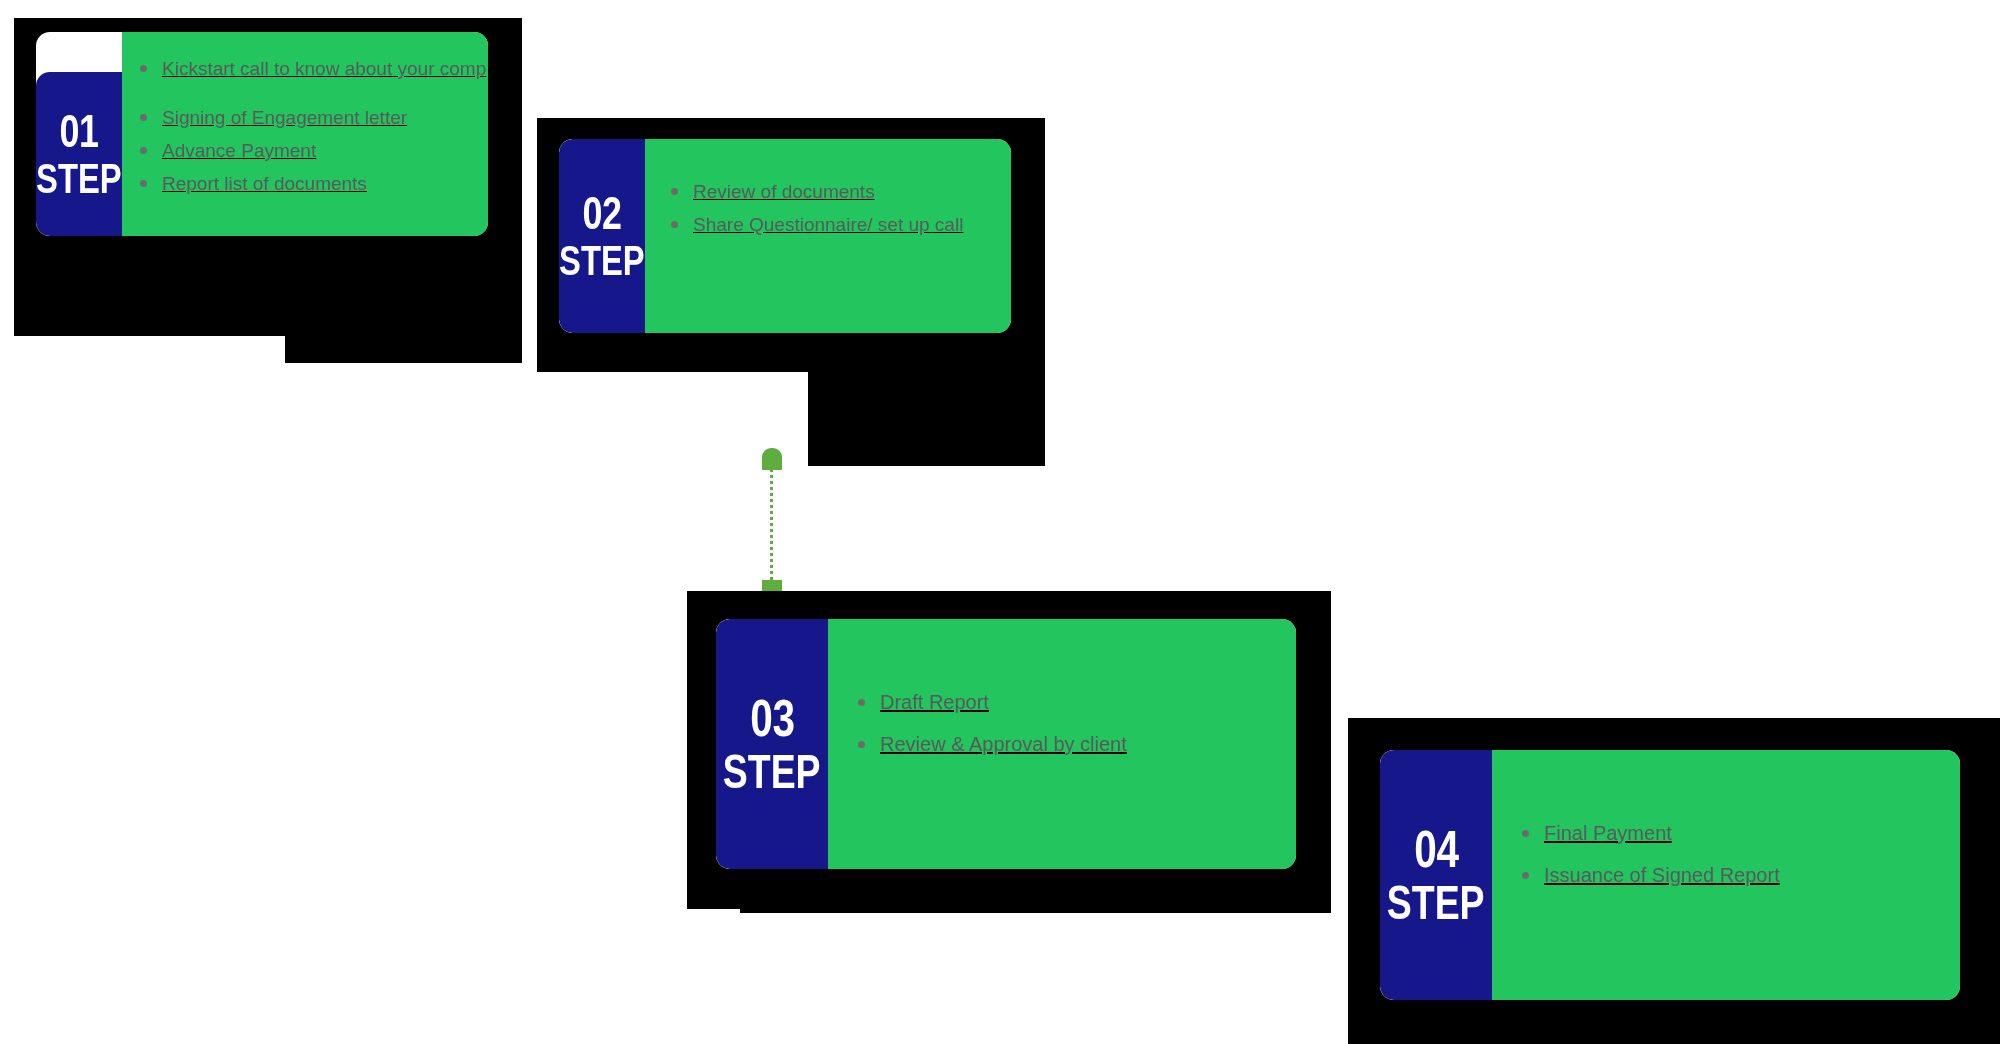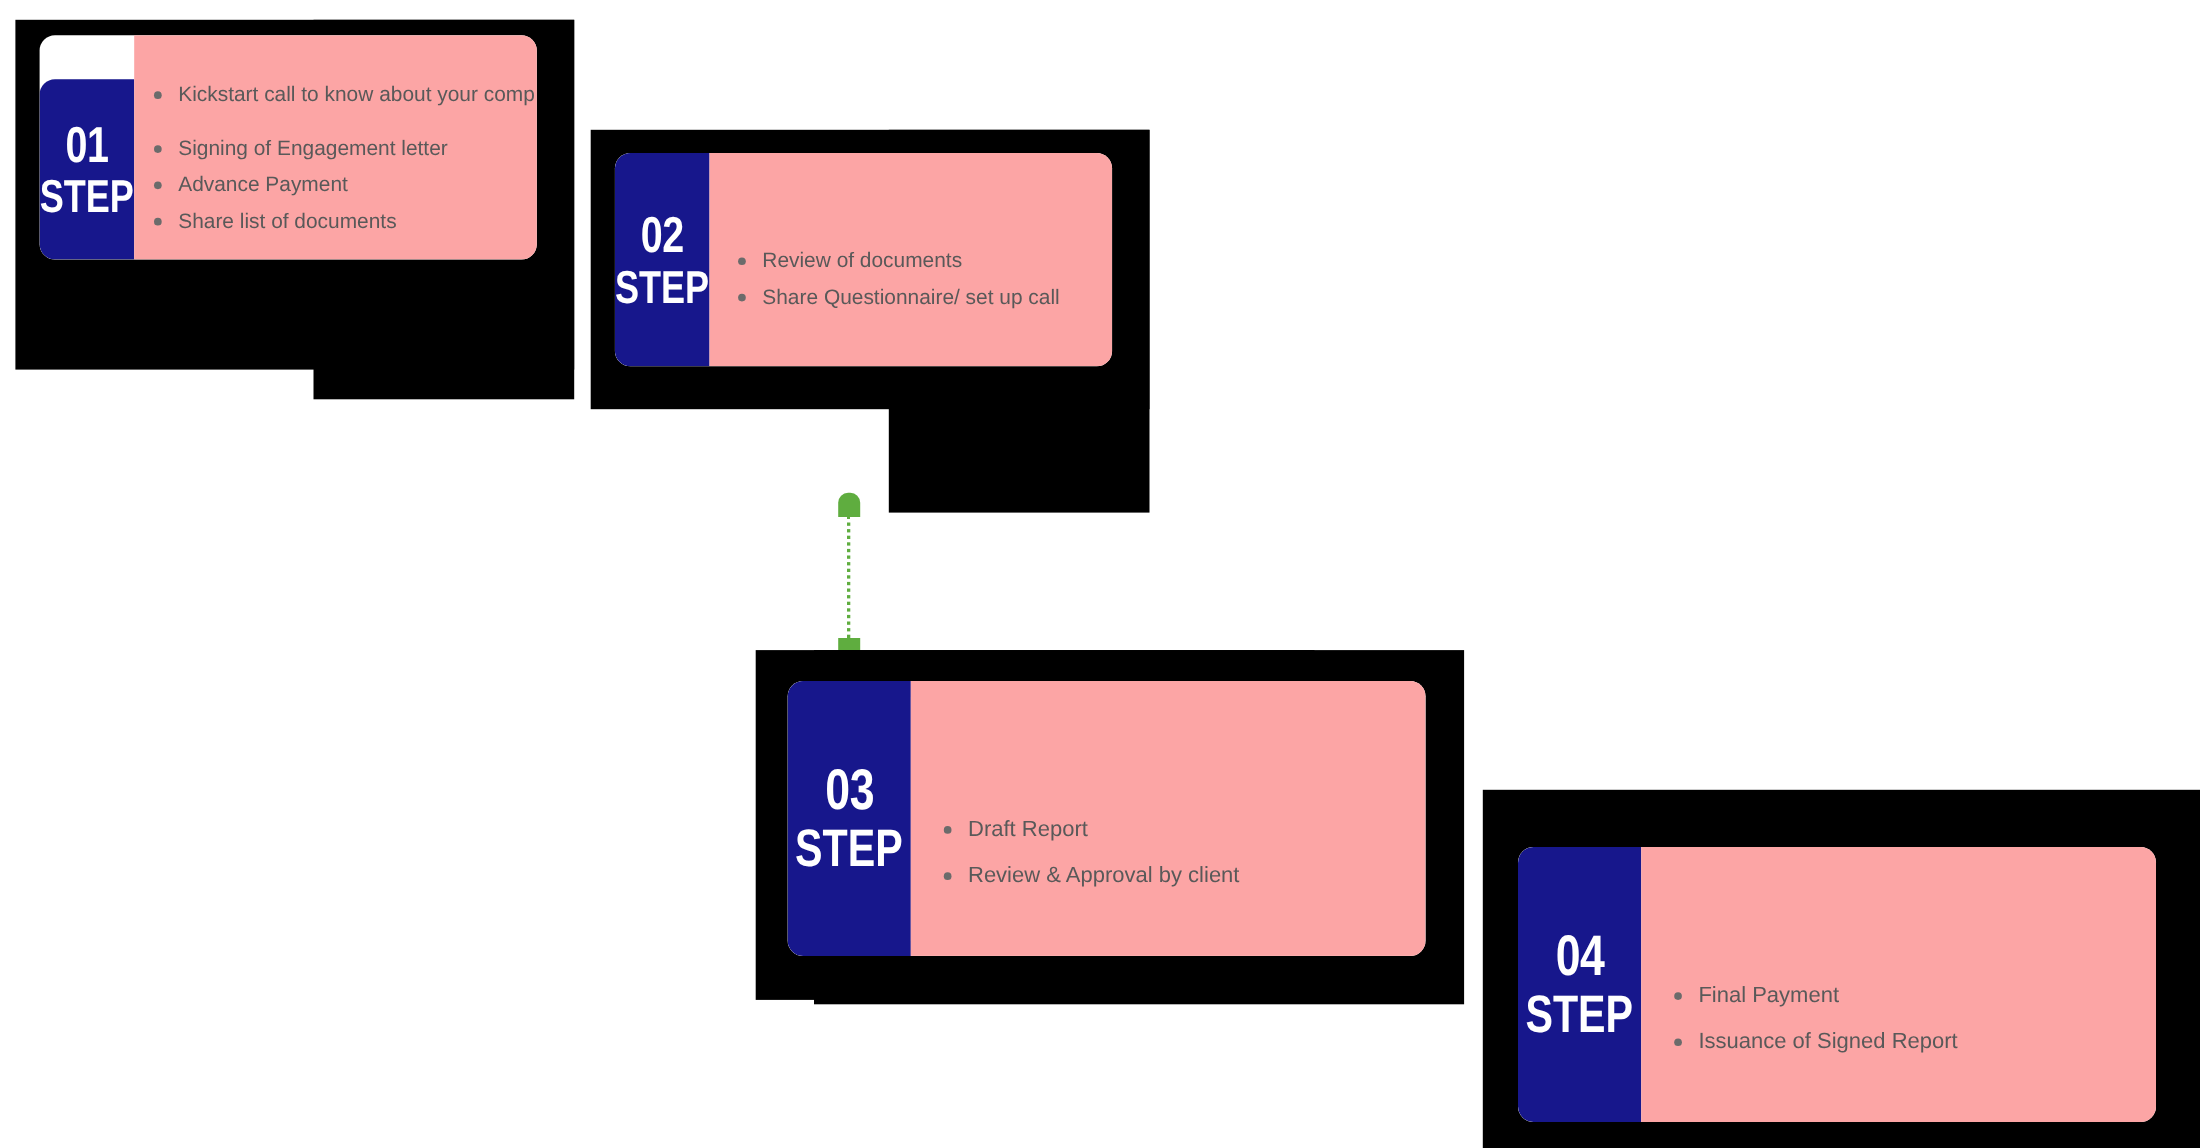--- a/index.html
+++ b/index.html
@@ -57,25 +57,26 @@
   }
   .step-word {
     font-weight: 700;
     letter-spacing: 0px;
     transform: scaleX(0.78);
     display: block;
     margin-top: 4px;
   }
   .step-body {
     flex: 1 1 auto;
-    background: #fca5a5;
+    background: #22c55e;
     display: flex;
     flex-direction: column;
-    justify-content: center;
+    justify-content: flex-start;
     box-sizing: border-box;
+    text-decoration: underline;
   }
   .bullets {
     list-style: none;
     margin: 0;
     padding: 0;
   }
   .bullets li {
     position: relative;
     color: #595959;
     padding-left: 26px;
@@ -131,21 +132,21 @@
   <div class="step-card" style="left:36px; top:32px; width:452px; height:204px;">
     <div class="step-tab" style="width:86px; font-size:0px;margin-top:40px;">
       <span class="step-num" style="font-size:46px;">01</span>
       <span class="step-word" style="font-size:42px;">STEP</span>
     </div>
     <div class="step-body" style="padding:20px 14px 0 14px;">
       <ul class="bullets" style="font-size:19px;">
         <li style="line-height:33px;">Kickstart call to know about your comp</li>
         <li style="line-height:33px;margin-top:16px;">Signing of Engagement letter</li>
         <li style="line-height:33px;">Advance Payment</li>
-        <li style="line-height:33px;">Share list of documents</li>
+        <li style="line-height:33px;">Report list of documents</li>
       </ul>
     </div>
   </div>
 
   <div class="backing" style="left:537px; top:118px; width:508px; height:254px;"></div>
   <div class="backing" style="left:808px; top:118px; width:237px; height:348px;"></div>
 
   <div class="step-card" style="left:559px; top:139px; width:452px; height:194px;">
     <div class="step-tab" style="width:86px; font-size:0px;">
       <span class="step-num" style="font-size:46px;">02</span>
@@ -175,21 +176,21 @@
     <div class="step-body" style="padding:62px 14px 0 26px;">
       <ul class="bullets" style="font-size:20px;">
         <li style="line-height:42px;">Draft Report</li>
         <li style="line-height:42px;">Review &amp; Approval by client</li>
       </ul>
     </div>
   </div>
 
   <div class="backing" style="left:1348px; top:718px; width:652px; height:326px;"></div>
 
-  <div class="step-card" style="left:1380px; top:770px; width:580px; height:250px;">
+  <div class="step-card" style="left:1380px; top:750px; width:580px; height:250px;">
     <div class="step-tab" style="width:112px; font-size:0px;">
       <span class="step-num" style="font-size:52px;">04</span>
       <span class="step-word" style="font-size:48px;">STEP</span>
     </div>
     <div class="step-body" style="padding:62px 14px 0 26px;">
       <ul class="bullets" style="font-size:20px;">
         <li style="line-height:42px;">Final Payment</li>
         <li style="line-height:42px;">Issuance of Signed Report</li>
       </ul>
     </div>

